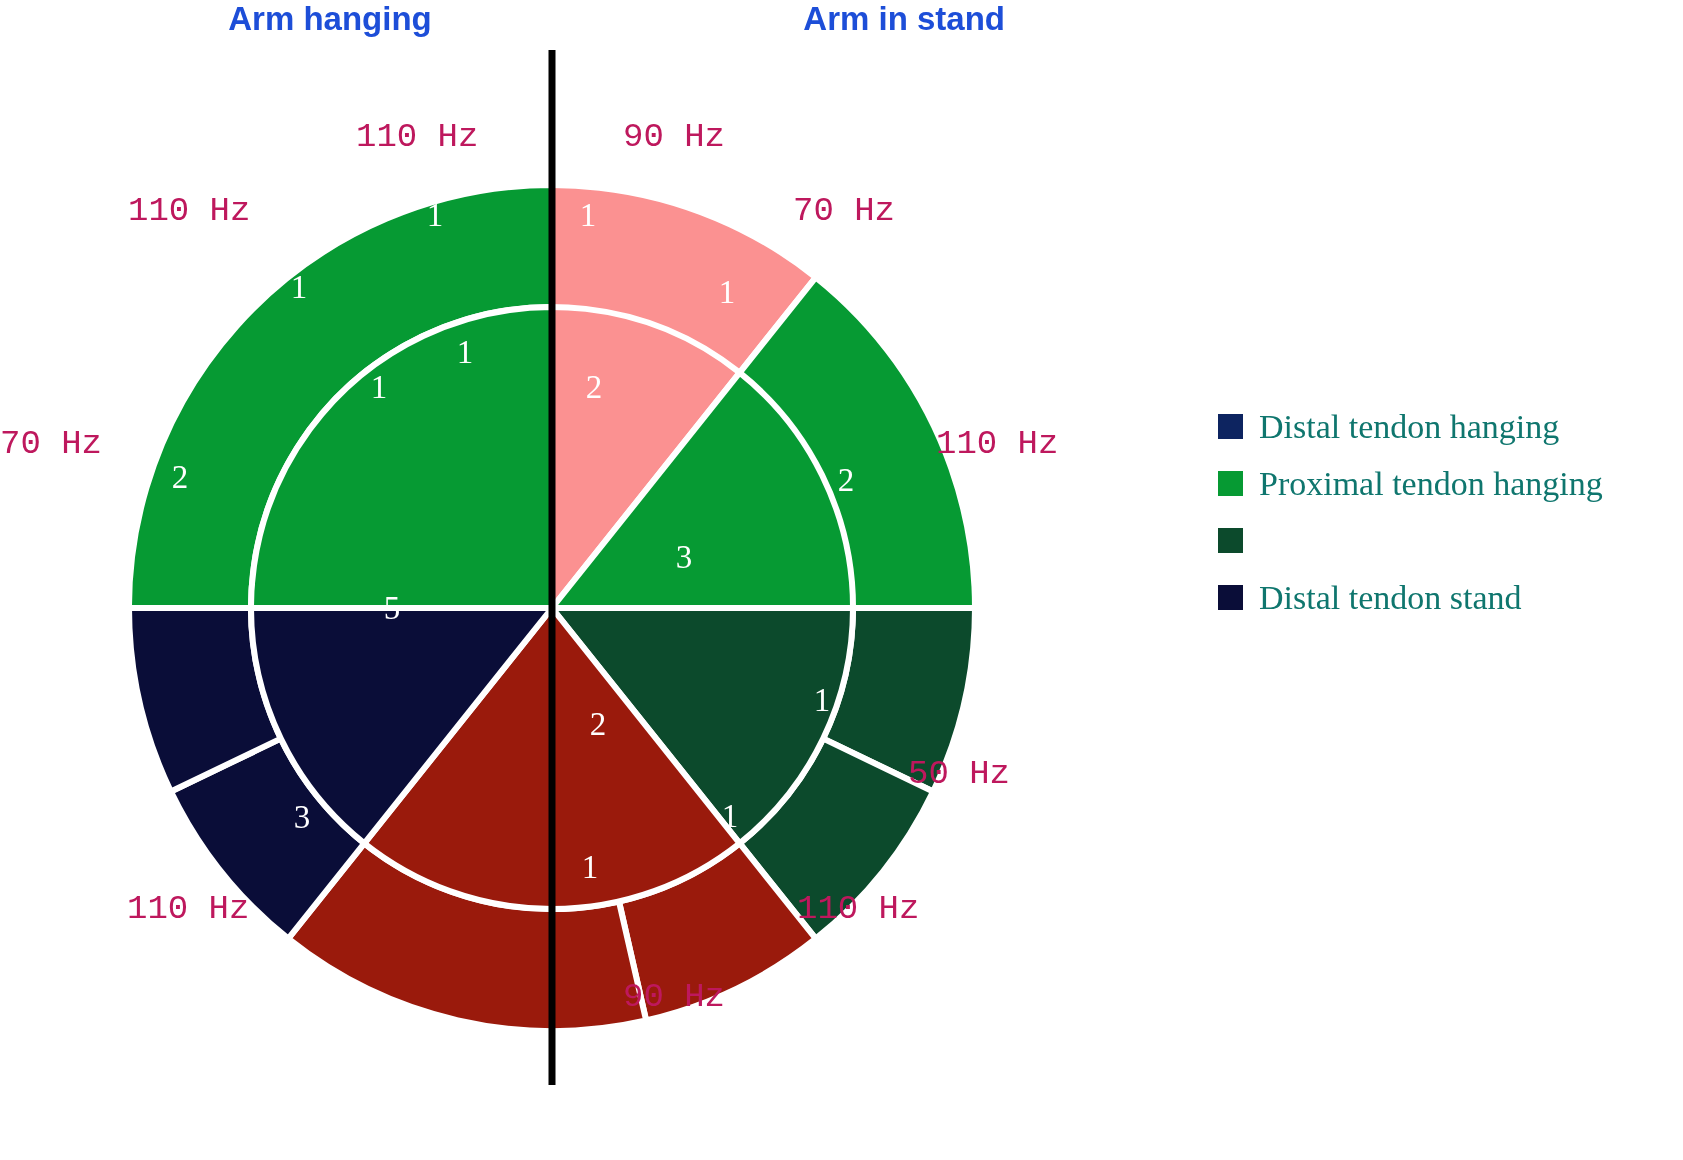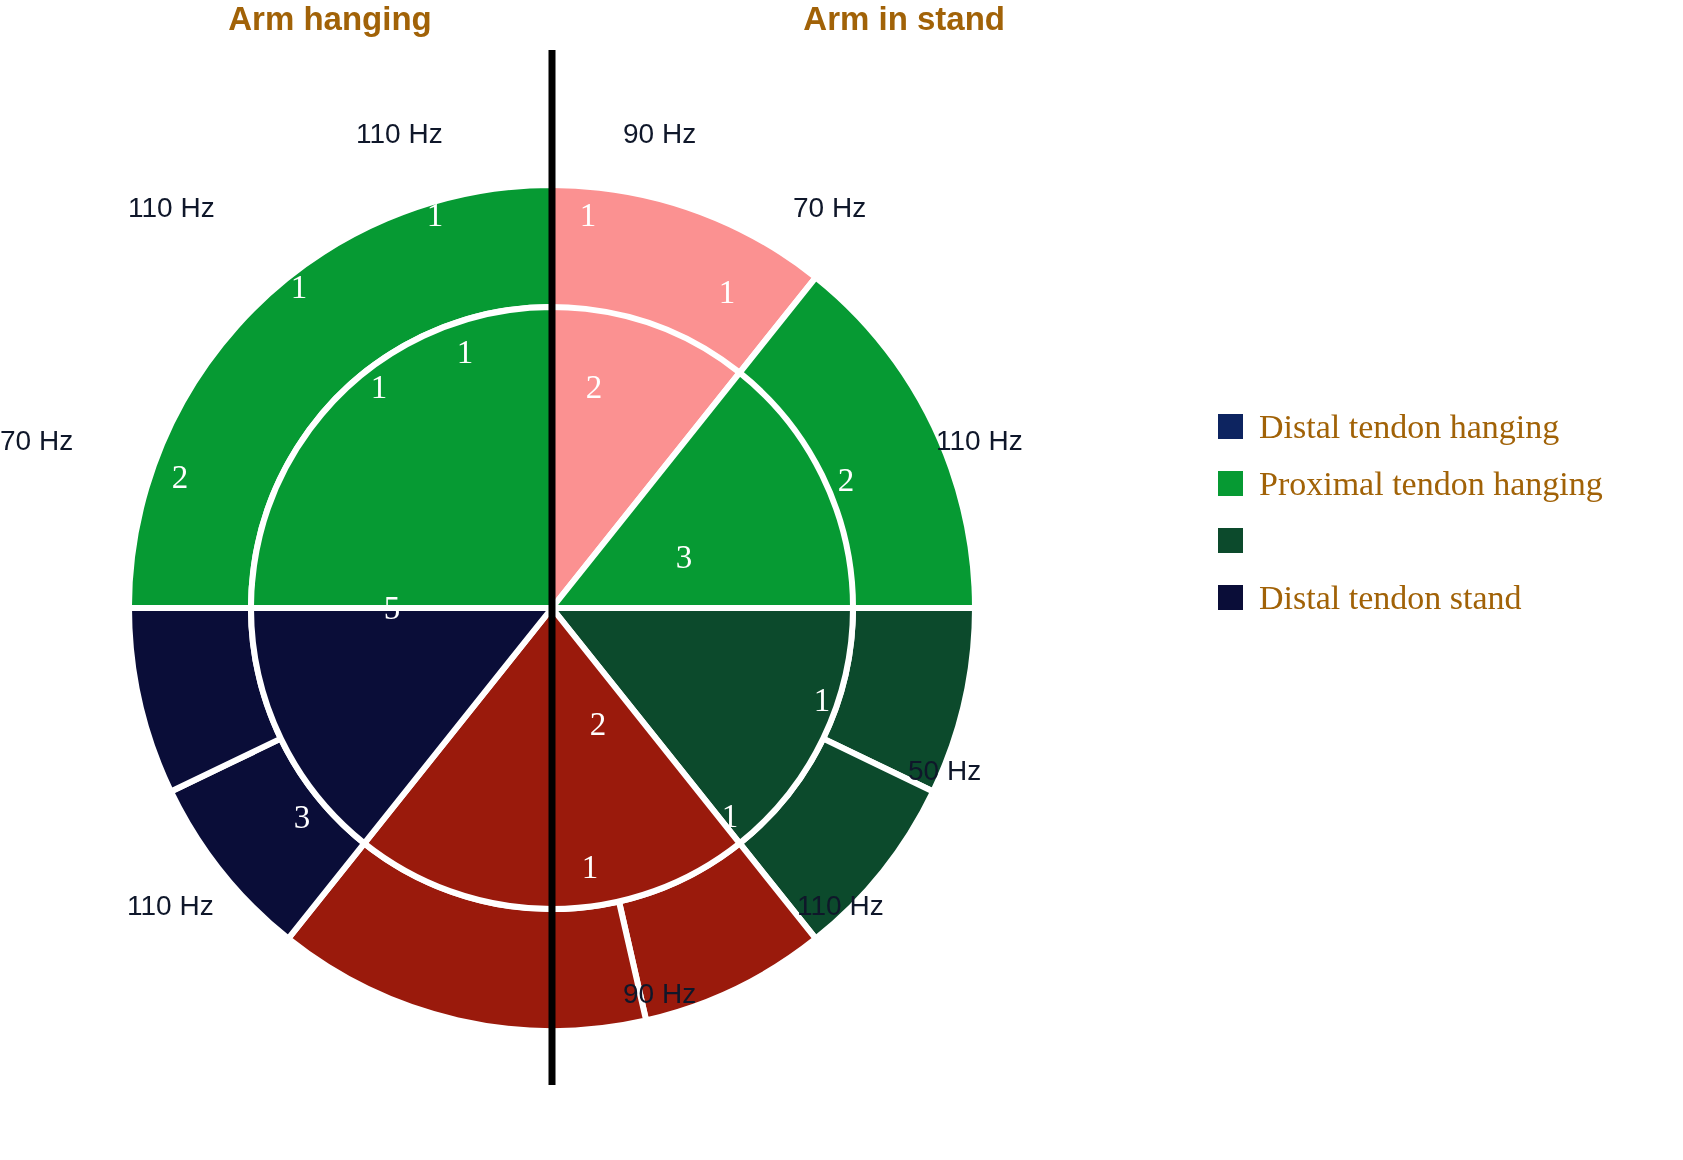--- a/index.html
+++ b/index.html
@@ -4,54 +4,54 @@
 <style>
   html,body{margin:0;padding:0;background:#ffffff;}
   body{width:1683px;height:1160px;position:relative;overflow:hidden;
        font-family:"Liberation Serif","DejaVu Serif",serif;}
 
   .panel-title{
     position:absolute;
     font-family:"Liberation Sans","DejaVu Sans",sans-serif;
     font-weight:bold;
     font-size:33px;
-    color:#a16207;
+    color:#1d4ed8;
     white-space:nowrap;
   }
   #title-hanging{left:120px;top:0px;width:420px;text-align:center;}
   #title-stand{left:565px;top:0px;width:440px;text-align:right;}
 
   #chart-svg{position:absolute;left:0;top:0;}
 
   .hz-label{
     position:absolute;
-    font-size:28px;
-    color:#0f172a;
+    font-size:34px;
+    color:#be185d;
     white-space:nowrap;
-    font-family:Liberation Sans, sans-serif;
+    font-family:Liberation Mono, monospace;
   }
 
   #legend{
     position:absolute;
     left:1218px;
     top:398px;
   }
   .legend-row{
     display:flex;
     align-items:center;
     height:57px;
   }
   .legend-swatch{
     width:25px;height:25px;
     margin-right:16px;
     flex:0 0 auto;
   }
   .legend-label{
     font-size:34px;
-    color:#a16207;
+    color:#0f766e;
     white-space:nowrap;
     line-height:1;
     font-family:"Liberation Serif","DejaVu Serif",serif;
   }
 </style>
 </head>
 <body>
 
 <div class="panel-title" id="title-hanging">Arm hanging</div>
 <div class="panel-title" id="title-stand">Arm in stand</div>

